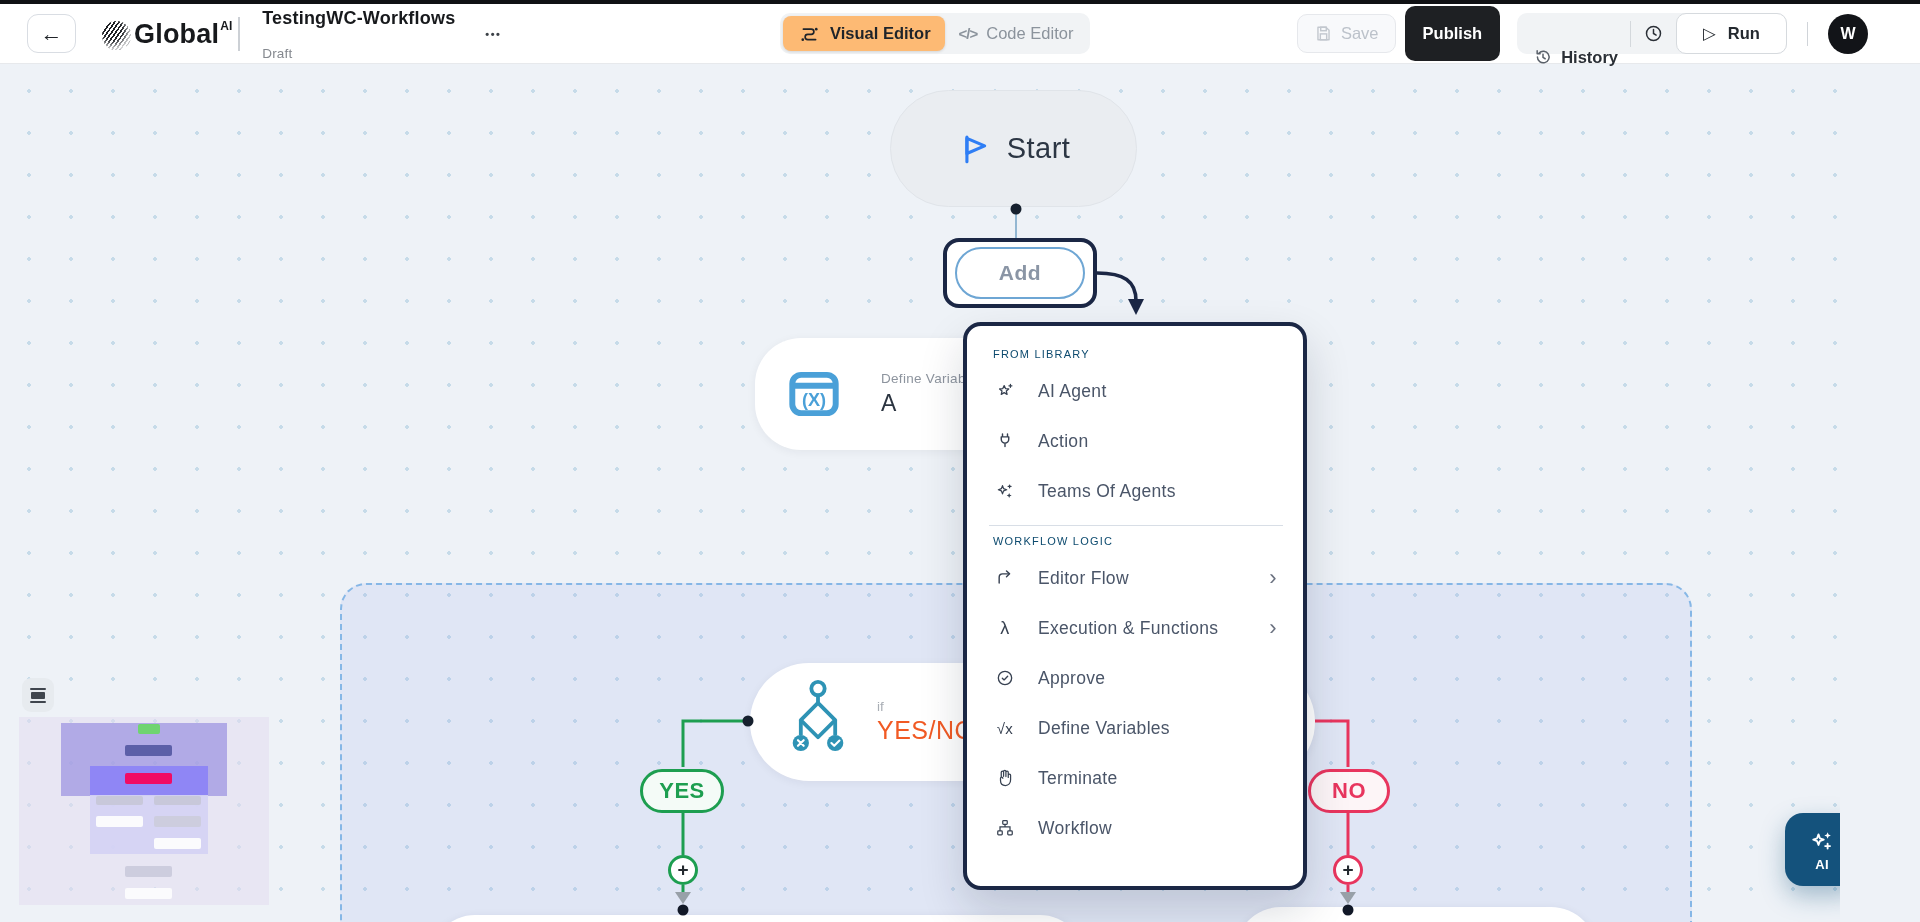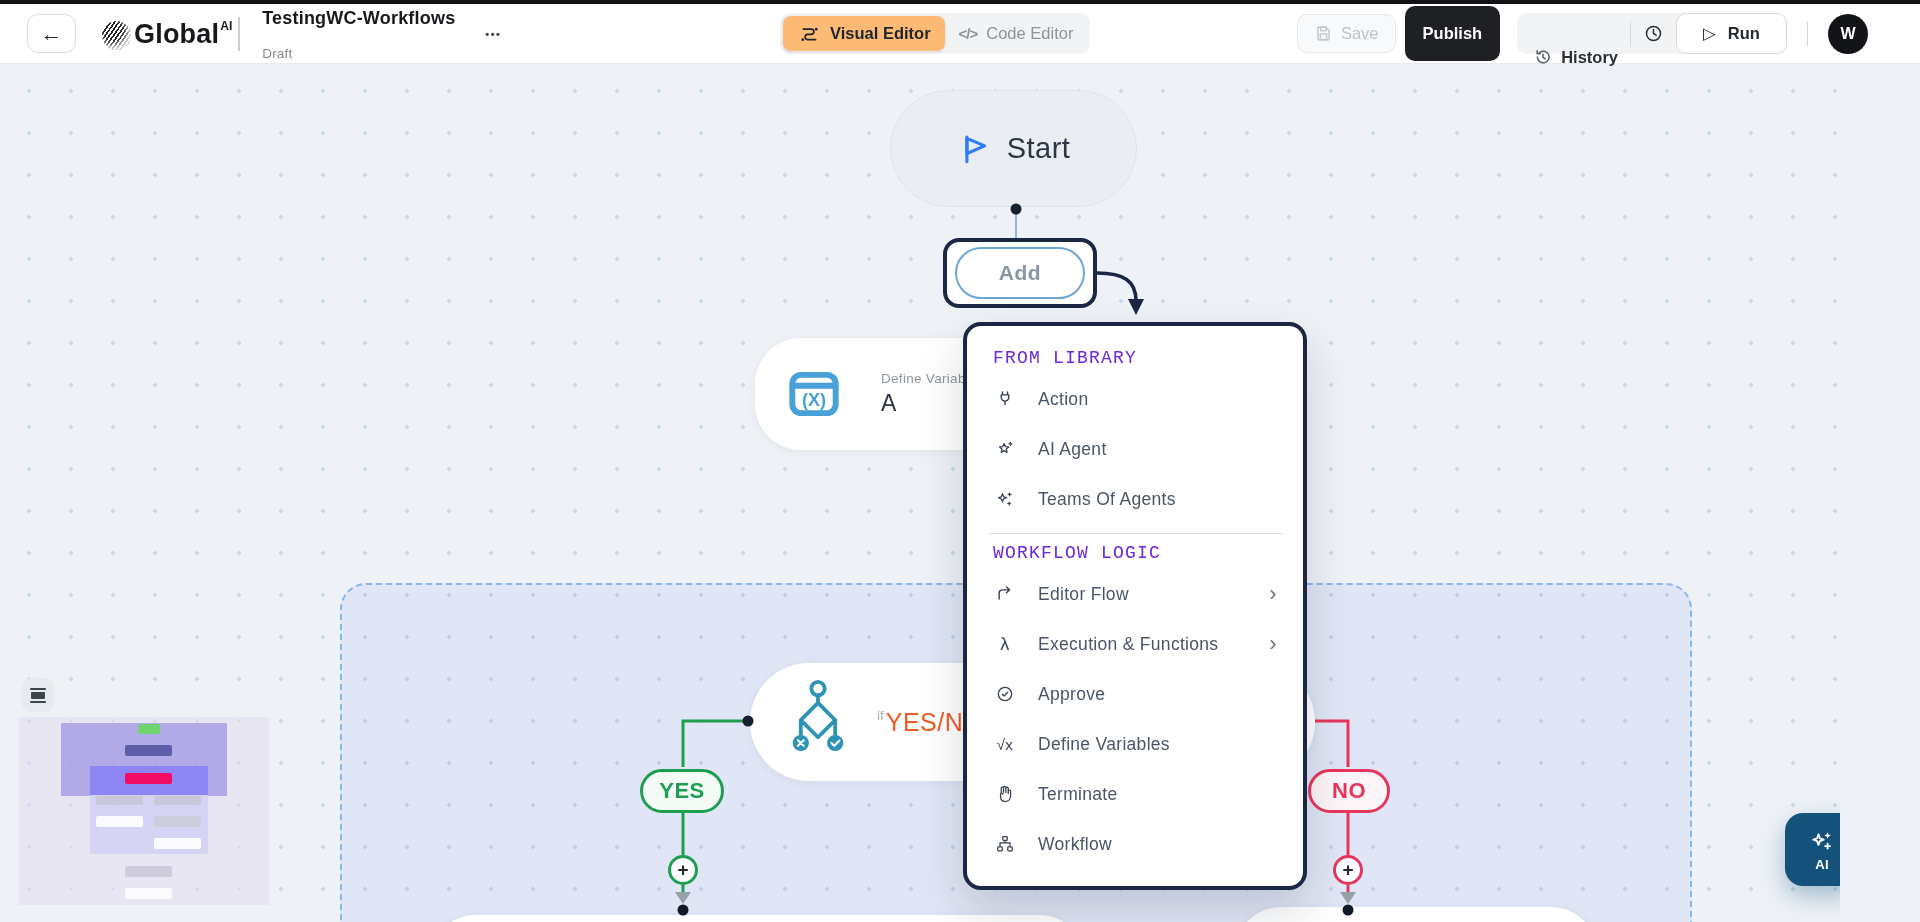--- a/index.html
+++ b/index.html
@@ -75,21 +75,21 @@
   .define-node { position:absolute; left:755px; top:274px; width:330px; height:112px; background:#fff;
                  border-radius:46px; box-shadow:0 2px 10px rgba(30,41,59,.06); display:flex; align-items:center;
                  padding-left:28px; gap:36px; z-index:2; cursor:pointer; }
   .define-texts { display:flex; flex-direction:column; gap:4px; }
   .define-sub { font-size:13.5px; color:#8d949e; letter-spacing:.3px; white-space:nowrap; }
   .define-val { font-size:23px; color:#2b3440; }
 
   .decision-node { position:absolute; left:750px; top:599px; width:565px; height:118px; background:#fff;
                    border-radius:59px; box-shadow:0 2px 10px rgba(30,41,59,.06); display:flex; align-items:center;
                    padding-left:37px; gap:28px; z-index:2; cursor:pointer; }
-  .decision-texts { display:flex; flex-direction:row; gap:2px; }
+  .decision-texts { display:flex; flex-direction:column; gap:2px; }
   .decision-sub { font-size:13.5px; color:#a9aeb5; }
   .decision-label { font-size:25px; font-weight:500; color:#f15a24; letter-spacing:.5px; }
 
   .branch-pill { position:absolute; height:44px; background:#f4fbf7; border:3px solid #1d9e50; border-radius:22px;
                  display:flex; align-items:center; justify-content:center; font-size:22px; font-weight:700;
                  color:#1d9e50; z-index:4; letter-spacing:.5px; }
   .pill-yes { left:640px; top:705px; width:84px; }
   .pill-no  { left:1308px; top:705px; width:82px; background:#fdf5f7; border-color:#e8355e; color:#e8355e; }
 
   .plus-circle { position:absolute; width:30px; height:30px; border-radius:50%; background:#fff;
@@ -99,21 +99,21 @@
   .plus-no  { left:1333px; top:791px; border-color:#e8355e; }
 
   .bottom-node { position:absolute; background:#fff; border-radius:46px; box-shadow:0 2px 10px rgba(30,41,59,.08); z-index:2; }
   .bottom-node-a { left:430px; top:851px; width:655px; height:90px; }
   .bottom-node-b { left:1235px; top:843px; width:362px; height:110px; }
 
   
   .menu { position:absolute; left:963px; top:258px; width:344px; height:568px; background:#fff;
           border:4px solid #1b2745; border-radius:18px; z-index:6; padding:14px 20px 10px 22px;
           box-shadow:0 20px 45px rgba(15,23,42,.16); }
-  .menu-header { font-size:18px; color:#6d28d9; letter-spacing:1.2px; font-weight:500; margin:8px 0 6px 4px;font-family:Liberation Mono, monospace; }
+  .menu-header { font-size:11px; color:#0c4a6e; letter-spacing:1.2px; font-weight:500; margin:8px 0 6px 4px; }
   .menu-item { display:flex; align-items:center; height:50px; gap:21px; padding:0 4px; font-size:17.5px;
                color:#4a5568; letter-spacing:.3px; cursor:pointer; border-radius:8px; }
   .menu-ic { width:24px; display:flex; align-items:center; justify-content:center; color:#374151; }
   .glyph-ic { font-size:18px; font-weight:500; color:#374151; }
   .menu-chevron { margin-left:auto; color:#6b7280; font-size:22px; line-height:20px; padding-right:2px; }
   .menu-divider { border-top:1px solid #d8dee6; margin:9px 0; }
 
   
   .mini-btn { position:absolute; left:22px; top:614px; width:32px; height:34px; background:#e7ebef; border-radius:9px;
               display:flex; flex-direction:column; align-items:center; justify-content:center; gap:2px; z-index:7; cursor:pointer; }
@@ -309,34 +309,34 @@
 
   <div class="bottom-node bottom-node-a"></div>
   <div class="bottom-node bottom-node-b"></div>
 
   <div class="menu">
     <div class="menu-header">FROM LIBRARY</div>
 
     <div class="menu-item">
       <span class="menu-ic">
         <svg class="ic" width="20" height="20" viewBox="0 0 24 24">
-            <path d="M9 3.5V7 M15 3.5V7 M7.5 7h9v3a4.5 4.5 0 0 1-9 0z M12 14.5V18.5" fill="none" stroke="#374151" stroke-width="1.7" stroke-linecap="round" stroke-linejoin="round"></path>
-          </svg>
-      </span>
-      <span>Action</span>
-    </div>
-
-    <div class="menu-item">
-      <span class="menu-ic">
-        <svg class="ic" width="20" height="20" viewBox="0 0 24 24">
             <path d="M11 5.5l1.6 3.6 3.9.4-2.9 2.6.9 3.9L11 14l-3.5 2 .9-3.9L5.5 9.5l3.9-.4z" fill="none" stroke="#374151" stroke-width="1.5" stroke-linejoin="round"></path>
             <path d="M18.5 4v3.6 M16.7 5.8h3.6" stroke="#374151" stroke-width="1.5" stroke-linecap="round"></path>
           </svg>
       </span>
       <span>AI Agent</span>
+    </div>
+
+    <div class="menu-item">
+      <span class="menu-ic">
+        <svg class="ic" width="20" height="20" viewBox="0 0 24 24">
+            <path d="M9 3.5V7 M15 3.5V7 M7.5 7h9v3a4.5 4.5 0 0 1-9 0z M12 14.5V18.5" fill="none" stroke="#374151" stroke-width="1.7" stroke-linecap="round" stroke-linejoin="round"></path>
+          </svg>
+      </span>
+      <span>Action</span>
     </div>
 
     <div class="menu-item">
       <span class="menu-ic">
         <svg class="ic" width="20" height="20" viewBox="0 0 24 24">
             <path d="M9 5.5l1.3 3.7 3.7 1.3-3.7 1.3L9 15.5l-1.3-3.7L4 10.5l3.7-1.3z" fill="none" stroke="#374151" stroke-width="1.5" stroke-linejoin="round"></path>
             <path d="M17.5 4.8v3.4 M15.8 6.5h3.4" stroke="#374151" stroke-width="1.5" stroke-linecap="round"></path>
             <path d="M17 14.5l.9 2.1 2.1.9-2.1.9-.9 2.1-.9-2.1-2.1-.9 2.1-.9z" fill="#374151"></path>
           </svg>
       </span>

